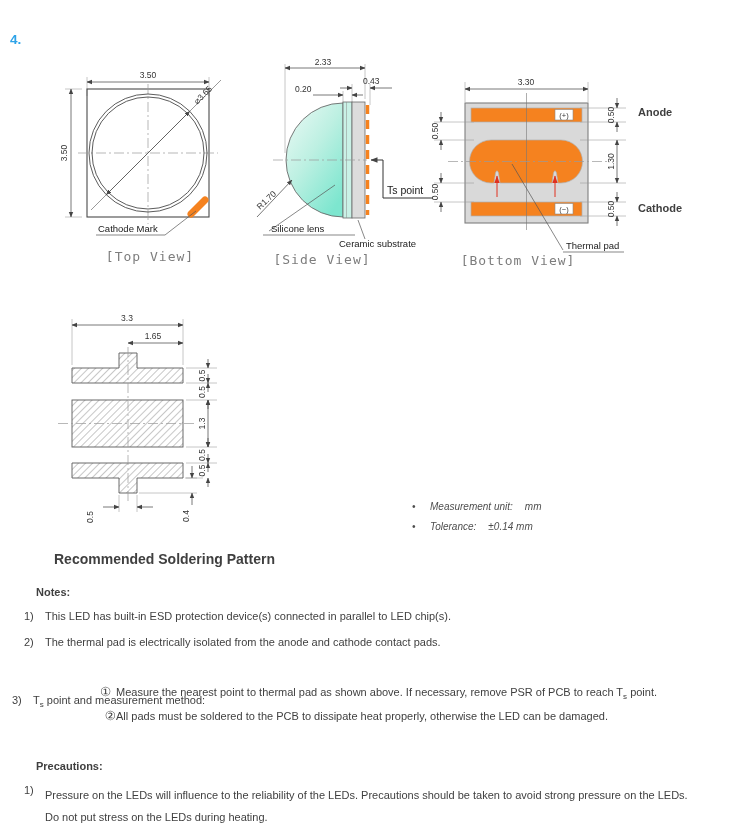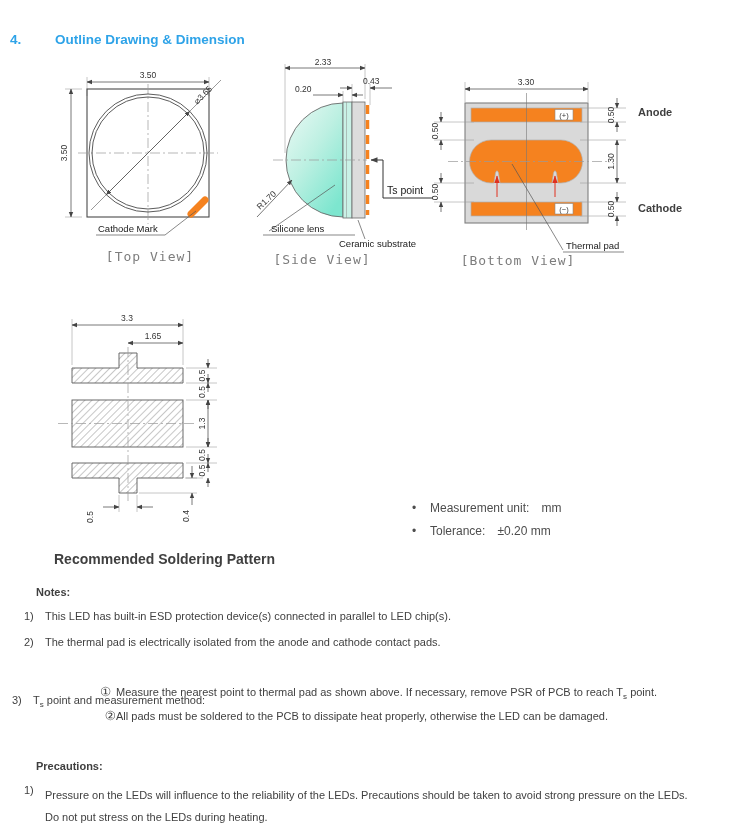--- a/index.html
+++ b/index.html
@@ -18,21 +18,21 @@
   .tsp  { font-size:10.5px; fill:#1a1a1a; }
   .cap  { font-family:"DejaVu Sans Mono", monospace; font-size:13px; fill:#7d7d7d; letter-spacing:1px; }
 
   .pol { fill:none; stroke:#555; stroke-width:0.8; }
   .ext { fill:none; stroke:#999; stroke-width:0.55; }
   .cl  { fill:none; stroke:#999; stroke-width:0.7; stroke-dasharray:10 3 2 3; }
   .ldr { fill:none; stroke:#555; stroke-width:0.7; }
   .outline { fill:none; stroke:#4a4a4a; stroke-width:1.1; }
 
   
-  .legend { font-size:12px; color:#4d4d4d; }
+  .legend { font-size:10px; color:#4d4d4d;font-style:italic; }
   .legend .row { margin-bottom:9px; }
   .legend .bullet { display:inline-block; width:18px; color:#4d4d4d; }
   .legend .val { margin-left:12px; }
 
   .h2 { font-size:14px; font-weight:bold; color:#3f3f3f; }
 
   .bold-label { font-size:11px; font-weight:bold; color:#3f3f3f;margin-left:12px; }
   .note-row { font-size:11px; color:#3f3f3f; }
   .note-row .num { display:inline-block; width:21px; }
   .subnote-row { font-size:11px; color:#3f3f3f;margin-left:44px; }
@@ -59,21 +59,20 @@
       </pattern>
       <linearGradient id="lensGrad" x1="0" y1="0" x2="0.75" y2="1">
         <stop offset="0" stop-color="#eefaf6"></stop>
         <stop offset="0.5" stop-color="#bdf0e2"></stop>
         <stop offset="1" stop-color="#7de6cf"></stop>
       </linearGradient>
     </defs>
   </svg>
 
   <div class="abs sec-num" style="left:10px; top:32px;">4.</div>
-  <div class="abs sec-title" style="left:55px; top:32px;">Outline Drawing &amp; Dimension</div>
 
   <svg class="abs" style="left:38px; top:58px;" width="215" height="215" viewBox="0 0 215 215">
 
     <line class="ext" x1="49" y1="38" x2="49" y2="19"></line>
     <line class="ext" x1="171" y1="38" x2="171" y2="19"></line>
     <line class="ext" x1="44" y1="31" x2="27" y2="31"></line>
     <line class="ext" x1="44" y1="159" x2="27" y2="159"></line>
 
     <line class="pol" x1="49" y1="24" x2="171" y2="24" marker-start="url(#arr)" marker-end="url(#arr)"></line>
     <text class="dim" x="110" y="20" text-anchor="middle">3.50</text>
@@ -264,21 +263,21 @@
     <line class="pol" x1="147" y1="161" x2="147" y2="173" marker-end="url(#arr)"></line>
     <line class="pol" x1="147" y1="188" x2="147" y2="200" marker-start="url(#arr)"></line>
     <text class="dim" x="144" y="211" text-anchor="middle" transform="rotate(-90 144 211)">0.4</text>
   </svg>
 
   <div class="abs legend" style="left:412px; top:501px;">
     <div class="row">
       <span class="bullet">•</span><span>Measurement unit:</span><span class="val">mm</span>
     </div>
     <div class="row">
-      <span class="bullet">•</span><span>Tolerance:</span><span class="val">±0.20 mm</span>
+      <span class="bullet">•</span><span>Tolerance:</span><span class="val">±0.14 mm</span>
     </div>
   </div>
 
   <div class="abs h2" style="left:54px; top:551px;text-align:center;">Recommended Soldering Pattern</div>
 
   <div class="abs bold-label" style="left:24px; top:586px;">Notes:</div>
 
   <div class="abs note-row" style="left:24px; top:610px;">
     <span class="num">1)</span><span>This LED has built-in ESD protection device(s) connected in parallel to LED chip(s).</span>
   </div>

